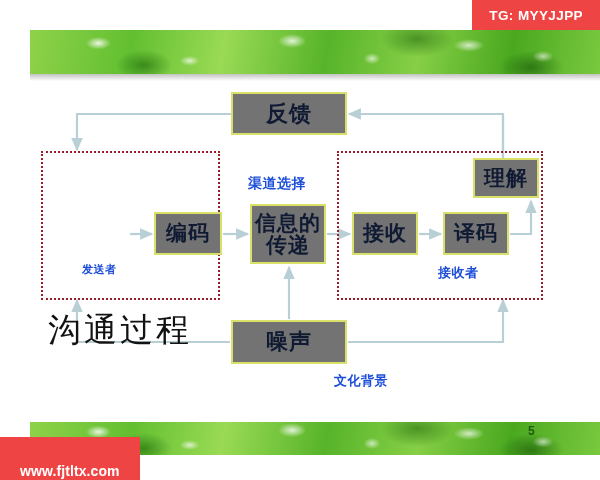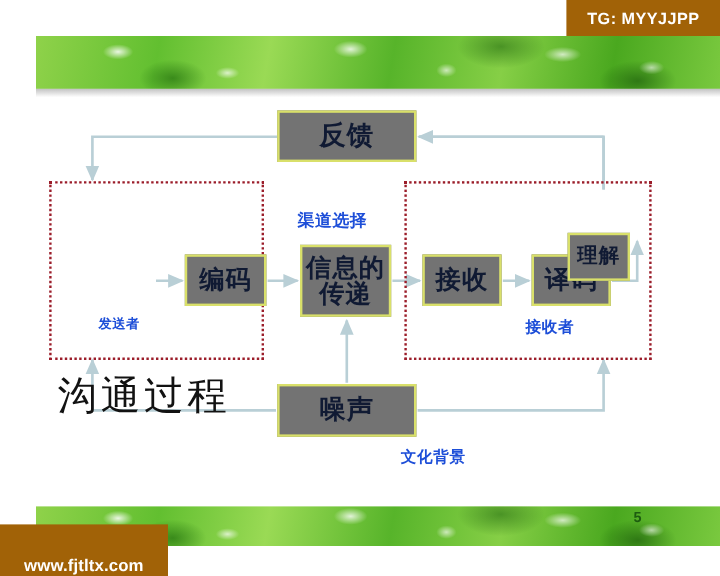--- a/index.html
+++ b/index.html
@@ -33,21 +33,21 @@
   }
   #band-top{left:30px;top:30px;width:570px;height:44px;}
   #band-top:after{
     content:"";position:absolute;left:0;right:0;top:44px;height:7px;
     background:linear-gradient(180deg,rgba(120,120,120,.45),rgba(120,120,120,0));
   }
   #band-bottom{left:30px;top:422px;width:570px;height:33px;}
 
   
   .chip{
-    position:absolute;background:#a16207;color:#ffffff;
+    position:absolute;background:#ef4444;color:#ffffff;
     font-family:"Liberation Sans", sans-serif;font-weight:bold;
     display:flex;align-items:center;
   }
   #tg-chip{right:0;top:0;height:30px;padding:0 17px;font-size:13.5px;letter-spacing:.4px;}
   #site-chip{left:0;top:437px;height:35px;padding:16px 20px;font-size:14px;letter-spacing:.1px;}
 
   #page-number{
     position:absolute;left:528px;top:424px;
     font-family:"Liberation Sans", sans-serif;
     font-size:12px;font-weight:bold;color:#1d5c10;
@@ -80,21 +80,21 @@
     text-align:center;
     white-space:pre-line;
     letter-spacing:1px;
   }
   #node-feedback {left:231px;top:18px; width:116px;height:43px;font-size:22px;}
   #node-thought  {left:61px; top:138px;width:68px; height:43px;font-size:21px;}
   #node-encode   {left:154px;top:138px;width:68px; height:43px;font-size:21px;}
   #node-channel  {left:250px;top:130px;width:76px; height:60px;font-size:21px;}
   #node-receive  {left:352px;top:138px;width:66px; height:43px;font-size:21px;}
   #node-decode   {left:443px;top:138px;width:66px; height:43px;font-size:21px;}
-  #node-understand{left:473px;top:84px;width:52px; height:40px;font-size:17px;margin-top:36px;}
+  #node-understand{left:473px;top:84px;width:66px; height:40px;font-size:21px;}
   #node-noise    {left:231px;top:246px;width:116px;height:44px;font-size:22px;}
 
   
   .label{
     position:absolute;
     font-family:"DejaVu Serif", serif;
     color:#1d4ed8;
     font-weight:bold;
     white-space:nowrap;
   }

